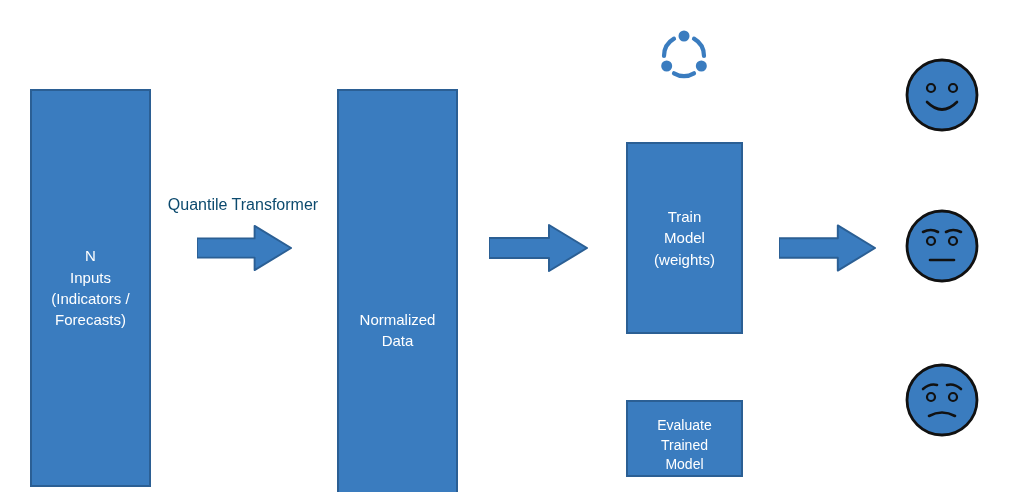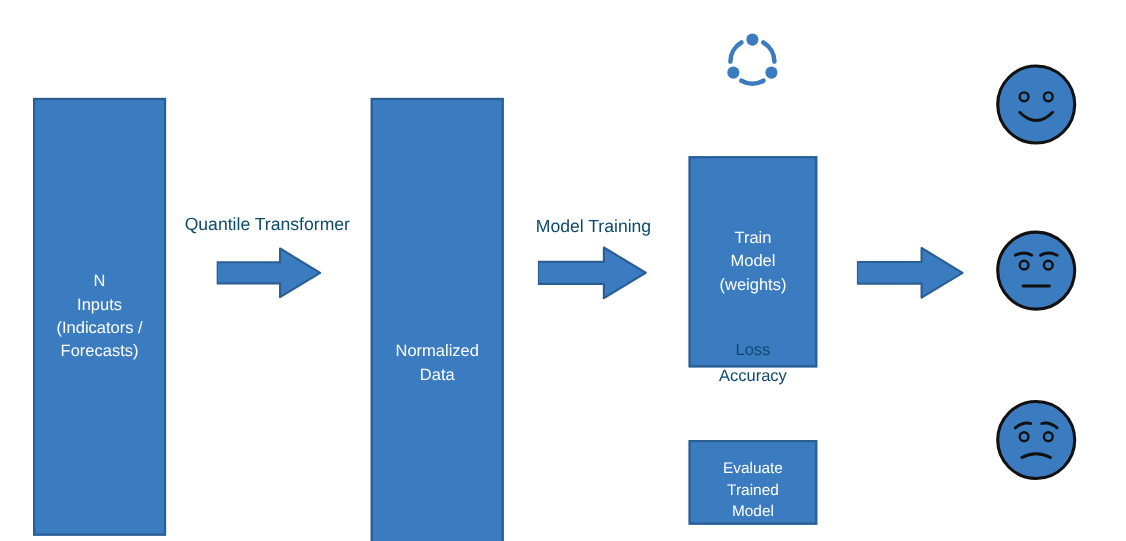--- a/index.html
+++ b/index.html
@@ -83,42 +83,39 @@
   <div class="flow-label" id="label-quantile">Quantile Transformer</div>
   <svg class="block-arrow" id="arrow1" viewBox="0 0 100 52" aria-hidden="true">
     <polygon points="0,16 60,16 60,3 98,26 60,49 60,36 0,36"></polygon>
   </svg>
 
   <div class="box" id="normalized-box">
     <div class="box-text">Normalized
 Data</div>
   </div>
 
-  <div class="flow-label" id="label-training">Model Training</div>
   <svg class="block-arrow" id="arrow2" viewBox="0 0 100 52" aria-hidden="true">
     <polygon points="0,16 60,16 60,3 98,26 60,49 60,36 0,36"></polygon>
   </svg>
 
   <svg id="cycle-icon" viewBox="0 0 60 60" aria-hidden="true">
     <path d="M20,12.68 A20,20 0 0 0 10,30"></path>
     <path d="M20,47.32 A20,20 0 0 0 40,47.32"></path>
     <path d="M50,30 A20,20 0 0 0 40,12.68"></path>
     <circle cx="30" cy="10" r="5.5"></circle>
     <circle cx="12.68" cy="40" r="5.5"></circle>
     <circle cx="47.32" cy="40" r="5.5"></circle>
   </svg>
 
   <div class="box" id="train-box">
     <div class="box-text">Train
 Model
 (weights)</div>
   </div>
 
-  <div class="flow-label" id="metrics-label">Loss
-Accuracy</div>
 
   <div class="box" id="evaluate-box">
     <div class="box-text">Evaluate
 Trained
 Model</div>
   </div>
 
   <svg class="block-arrow" id="arrow3" viewBox="0 0 100 52" aria-hidden="true">
     <polygon points="0,16 60,16 60,3 98,26 60,49 60,36 0,36"></polygon>
   </svg>

